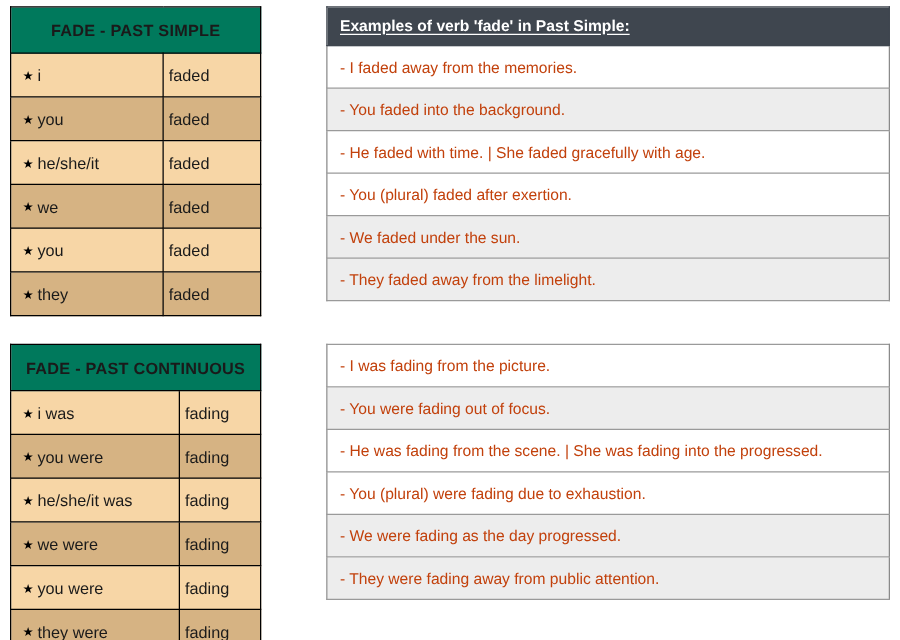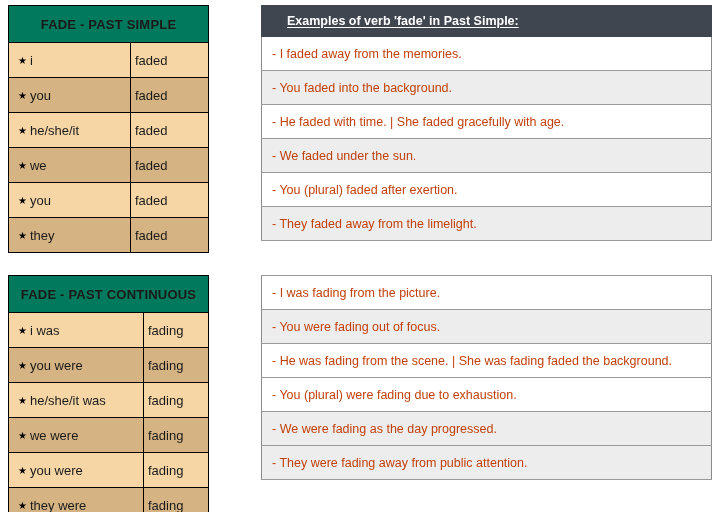--- a/index.html
+++ b/index.html
@@ -94,21 +94,20 @@
     color: #ffffff;
     font-size: 12.5px;
     font-weight: bold;
     text-align: left;
     padding: 8px 0 8px 10px;
     border: 1px solid #3F464F;
   }
   .ex-header .ex-title-text {
     text-decoration: underline;
     text-underline-offset: 2px;
-    margin-left: 15px;
   }
   .ex-table td.ex-cell {
     border: 1px solid #9a9a9a;
     border-left: 1px solid #8a8a8a;
     border-right: 1px solid #8a8a8a;
     font-size: 12.5px;
     color: #c2410c;
     background: #ffffff;
     padding: 8px 6px 8px 10px;
     height: 17px;
@@ -170,25 +169,25 @@
         </tr>
         <tr class="ex-row">
           <td class="ex-cell">- I faded away from the memories.</td>
         </tr>
         <tr class="ex-row alt">
           <td class="ex-cell">- You faded into the background.</td>
         </tr>
         <tr class="ex-row">
           <td class="ex-cell">- He faded with time. | She faded gracefully with age.</td>
         </tr>
+        <tr class="ex-row">
+          <td class="ex-cell">- You (plural) faded after exertion.</td>
+        </tr>
         <tr class="ex-row alt">
           <td class="ex-cell">- We faded under the sun.</td>
-        </tr>
-        <tr class="ex-row">
-          <td class="ex-cell">- You (plural) faded after exertion.</td>
         </tr>
         <tr class="ex-row alt">
           <td class="ex-cell">- They faded away from the limelight.</td>
         </tr>
       </tbody>
     </table>
   </div>
 
   <div class="block" id="conj-past-continuous">
     <table class="conj-table">
@@ -231,21 +230,21 @@
   <div class="block" id="ex-past-continuous">
     <table class="ex-table">
       <tbody>
         <tr class="ex-row">
           <td class="ex-cell">- I was fading from the picture.</td>
         </tr>
         <tr class="ex-row alt">
           <td class="ex-cell">- You were fading out of focus.</td>
         </tr>
         <tr class="ex-row">
-          <td class="ex-cell">- He was fading from the scene. | She was fading faded the background.</td>
+          <td class="ex-cell">- He was fading from the scene. | She was fading into the progressed.</td>
         </tr>
         <tr class="ex-row">
           <td class="ex-cell">- You (plural) were fading due to exhaustion.</td>
         </tr>
         <tr class="ex-row alt">
           <td class="ex-cell">- We were fading as the day progressed.</td>
         </tr>
         <tr class="ex-row alt">
           <td class="ex-cell">- They were fading away from public attention.</td>
         </tr>

